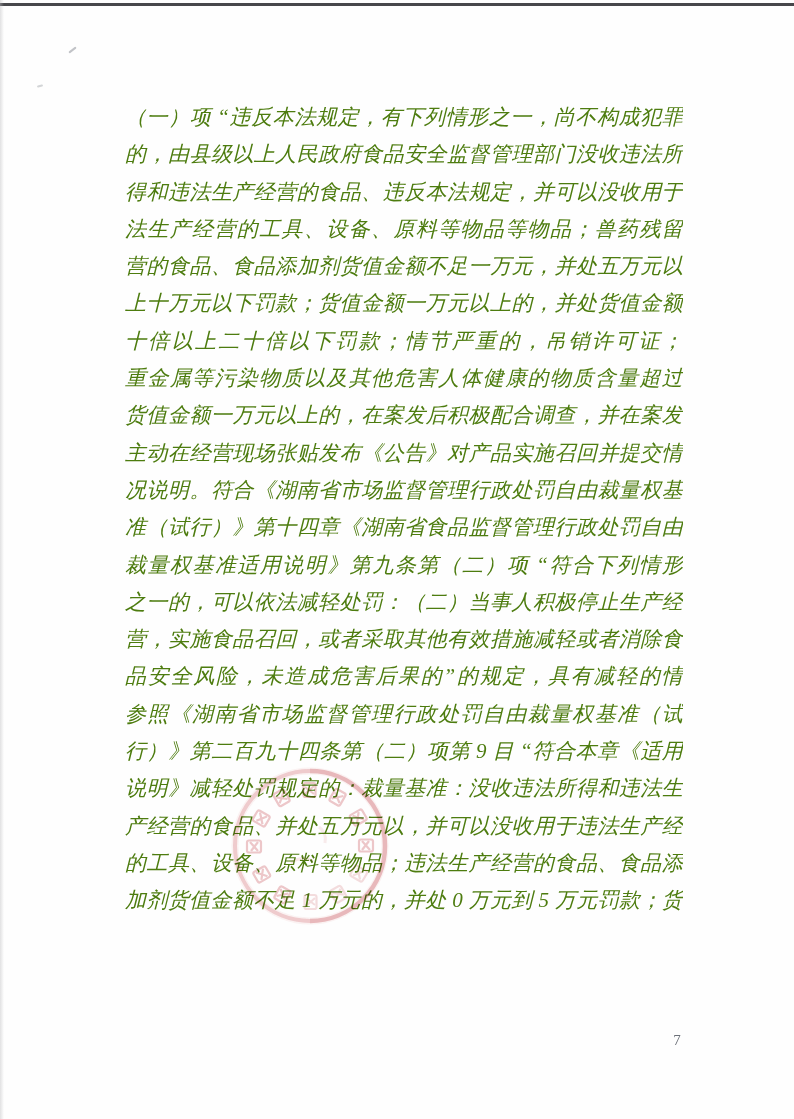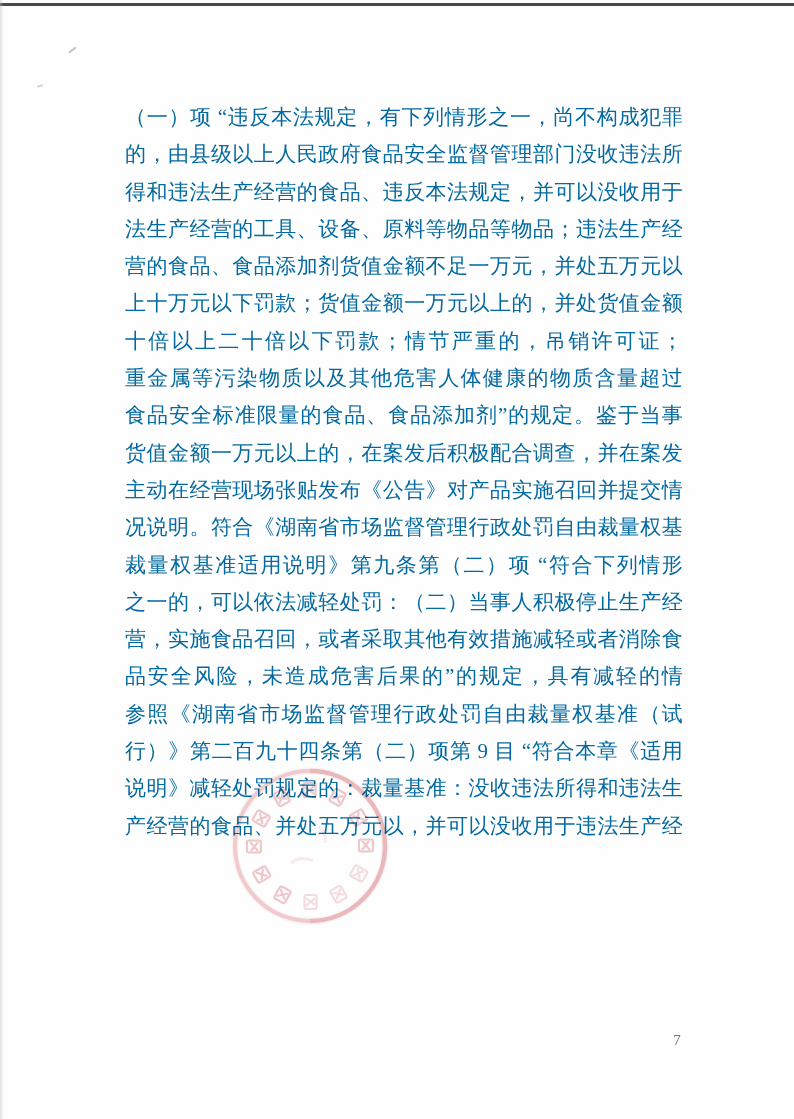--- a/index.html
+++ b/index.html
@@ -30,23 +30,24 @@
   }
   .pencil-mark.mark-a {
     left: 68px; top: 49px; width: 9px; height: 2px; transform: rotate(-38deg);
   }
   .pencil-mark.mark-b {
     left: 37px; top: 85px; width: 6px; height: 2px; transform: rotate(-15deg); opacity: 0.45;
   }
   
   .text-block {
     position: absolute; left: 125px; top: 99px; width: 558px;
-    color: #0369a1;
+    color: #4d7c0f;
     font-size: 21px;
     letter-spacing: 0.2px;
+    font-style: italic;
   }
   .line {
     height: 37.3px; line-height: 37.3px;
     text-align: justify;
     text-align-last: justify;
     text-justify: inter-character;
     overflow: hidden;
   }
   
   .seal {
@@ -71,37 +72,39 @@
 
   <div class="scan-top-line"></div>
   <div class="scan-left-edge"></div>
   <div class="pencil-mark mark-a"></div>
   <div class="pencil-mark mark-b"></div>
 
   <div class="text-block">
     <div class="line">（一）项 “违反本法规定，有下列情形之一，尚不构成犯罪</div>
     <div class="line">的，由县级以上人民政府食品安全监督管理部门没收违法所</div>
     <div class="line">得和违法生产经营的食品、违反本法规定，并可以没收用于违</div>
-    <div class="line">法生产经营的工具、设备、原料等物品等物品；违法生产经</div>
+    <div class="line">法生产经营的工具、设备、原料等物品等物品；兽药残留</div>
     <div class="line">营的食品、食品添加剂货值金额不足一万元，并处五万元以</div>
     <div class="line">上十万元以下罚款；货值金额一万元以上的，并处货值金额</div>
     <div class="line">十倍以上二十倍以下罚款；情节严重的，吊销许可证；（一）</div>
     <div class="line">重金属等污染物质以及其他危害人体健康的物质含量超过</div>
-    <div class="line">食品安全标准限量的食品、食品添加剂”的规定。鉴于当事</div>
     <div class="line">货值金额一万元以上的，在案发后积极配合调查，并在案发后</div>
     <div class="line">主动在经营现场张贴发布《公告》对产品实施召回并提交情</div>
     <div class="line">况说明。符合《湖南省市场监督管理行政处罚自由裁量权基</div>
+    <div class="line">准（试行）》第十四章《湖南省食品监督管理行政处罚自由</div>
     <div class="line">裁量权基准适用说明》第九条第（二）项  “符合下列情形</div>
     <div class="line">之一的，可以依法减轻处罚：（二）当事人积极停止生产经</div>
     <div class="line">营，实施食品召回，或者采取其他有效措施减轻或者消除食</div>
     <div class="line">品安全风险，未造成危害后果的”的规定，具有减轻的情形。</div>
     <div class="line">参照《湖南省市场监督管理行政处罚自由裁量权基准（试</div>
     <div class="line">行）》第二百九十四条第（二）项第 9 目 “符合本章《适用</div>
     <div class="line">说明》减轻处罚规定的：裁量基准：没收违法所得和违法生</div>
     <div class="line">产经营的食品、并处五万元以，并可以没收用于违法生产经营</div>
+    <div class="line">的工具、设备、原料等物品；违法生产经营的食品、食品添</div>
+    <div class="line">加剂货值金额不足 1 万元的，并处 0 万元到 5 万元罚款；货</div>
   </div>
 
   <svg class="seal" width="158" height="158" viewBox="0 0 158 158" xmlns="http://www.w3.org/2000/svg">
 
     <path d="M 79 4 A 75 75 0 0 1 79 154" fill="none" stroke="#d8848a" stroke-width="4.5" opacity="0.62"></path>
     <path d="M 79 4 A 75 75 0 0 0 79 154" fill="none" stroke="#d8848a" stroke-width="4" opacity="0.42"></path>
 
     <circle cx="79" cy="79" r="75" fill="none" stroke="#e4a5aa" stroke-width="7" opacity="0.16"></circle>
 
     <g stroke="#d8848a" fill="none" stroke-width="2.2" opacity="0.5">

